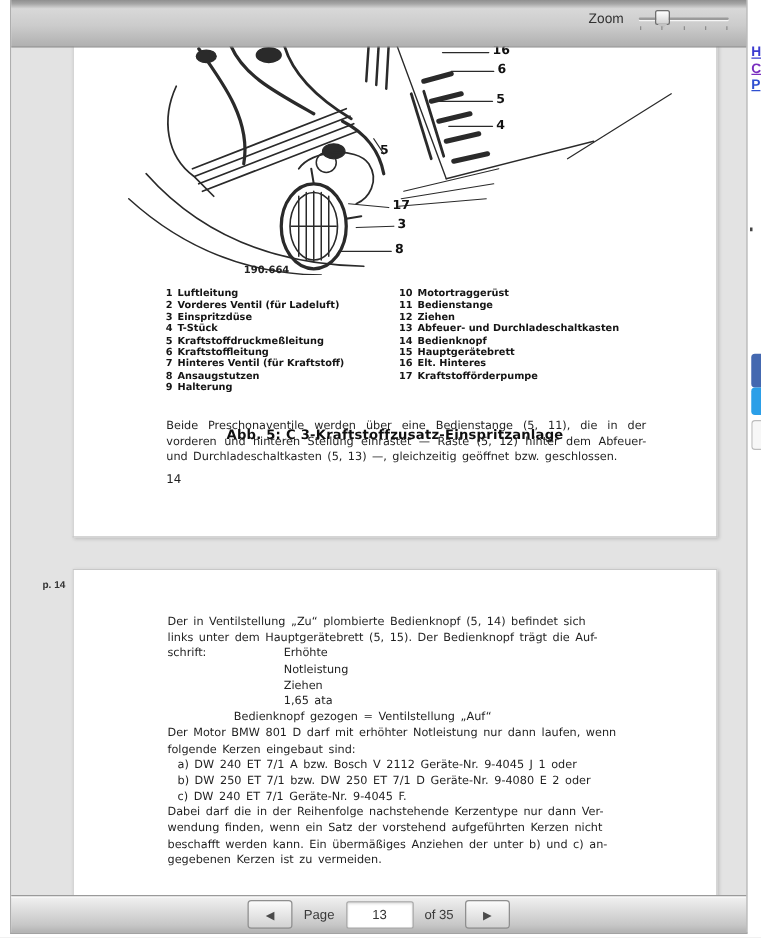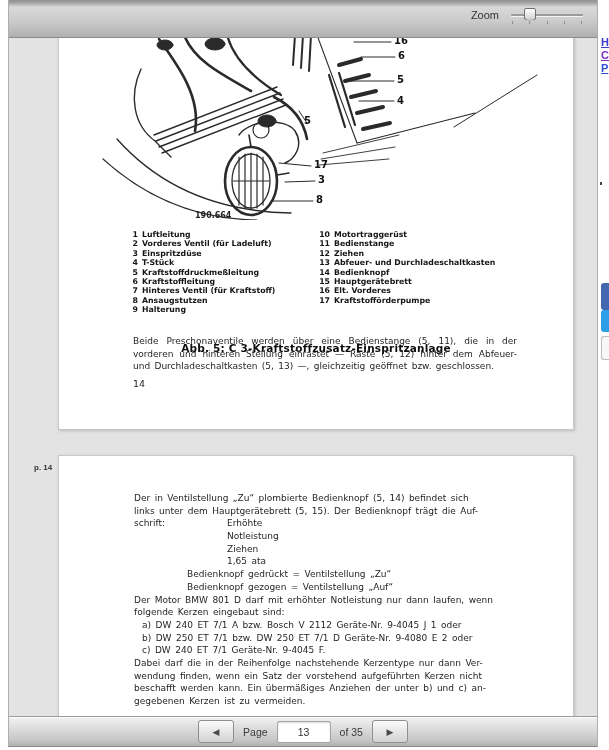--- a/index.html
+++ b/index.html
@@ -259,21 +259,21 @@
         <div class="lrow">
             <span class="lnum">14</span>
             <span>Bedienknopf</span>
           </div>
         <div class="lrow">
             <span class="lnum">15</span>
             <span>Hauptgerätebrett</span>
           </div>
         <div class="lrow">
             <span class="lnum">16</span>
-            <span>Elt. Vorderes</span>
+            <span>Elt. Hinteres</span>
           </div>
         <div class="lrow">
             <span class="lnum">17</span>
             <span>Kraftstofförderpumpe</span>
           </div>
       </div>
 
       <div class="caption">Abb. 5:  C 3-Kraftstoffzusatz-Einspritzanlage</div>
       <div class="para1">Beide Preschonaventile werden über eine Bedienstange (5, 11), die in der vorderen und hinteren Stellung einrastet — Raste (5, 12) hinter dem Abfeuer- und Durchladeschaltkasten (5, 13) —, gleichzeitig geöffnet bzw. geschlossen.</div>
       <div class="pnum1">14</div>
@@ -283,21 +283,20 @@
       <div class="p2text">
         <div class="trow">Der in Ventilstellung „Zu“ plombierte Bedienknopf (5, 14) befindet sich</div>
         <div class="trow">links unter dem Hauptgerätebrett (5, 15). Der Bedienknopf trägt die Auf-</div>
         <div class="trow">
           <span>schrift:</span>
           <span class="abs-auf">Erhöhte</span>
         </div>
         <div class="trow ind-auf">Notleistung</div>
         <div class="trow ind-auf">Ziehen</div>
         <div class="trow ind-auf">1,65 ata</div>
-        <div class="trow ind-eq">Bedienknopf gedrückt  =  Ventilstellung „Zu“</div>
         <div class="trow ind-eq">Bedienknopf gezogen  =  Ventilstellung „Auf“</div>
         <div class="trow">Der Motor BMW 801 D darf mit erhöhter Notleistung nur dann laufen, wenn</div>
         <div class="trow">folgende Kerzen eingebaut sind:</div>
         <div class="trow ind-item">a) DW 240 ET 7/1 A bzw. Bosch V 2112 Geräte-Nr. 9-4045 J 1 oder</div>
         <div class="trow ind-item">b) DW 250 ET 7/1 bzw. DW 250 ET 7/1 D Geräte-Nr. 9-4080 E 2 oder</div>
         <div class="trow ind-item">c) DW 240 ET 7/1 Geräte-Nr. 9-4045 F.</div>
         <div class="trow">Dabei darf die in der Reihenfolge nachstehende Kerzentype nur dann Ver-</div>
         <div class="trow">wendung finden, wenn ein Satz der vorstehend aufgeführten Kerzen nicht</div>
         <div class="trow">beschafft werden kann. Ein übermäßiges Anziehen der unter b) und c) an-</div>
         <div class="trow">gegebenen Kerzen ist zu vermeiden.</div>

